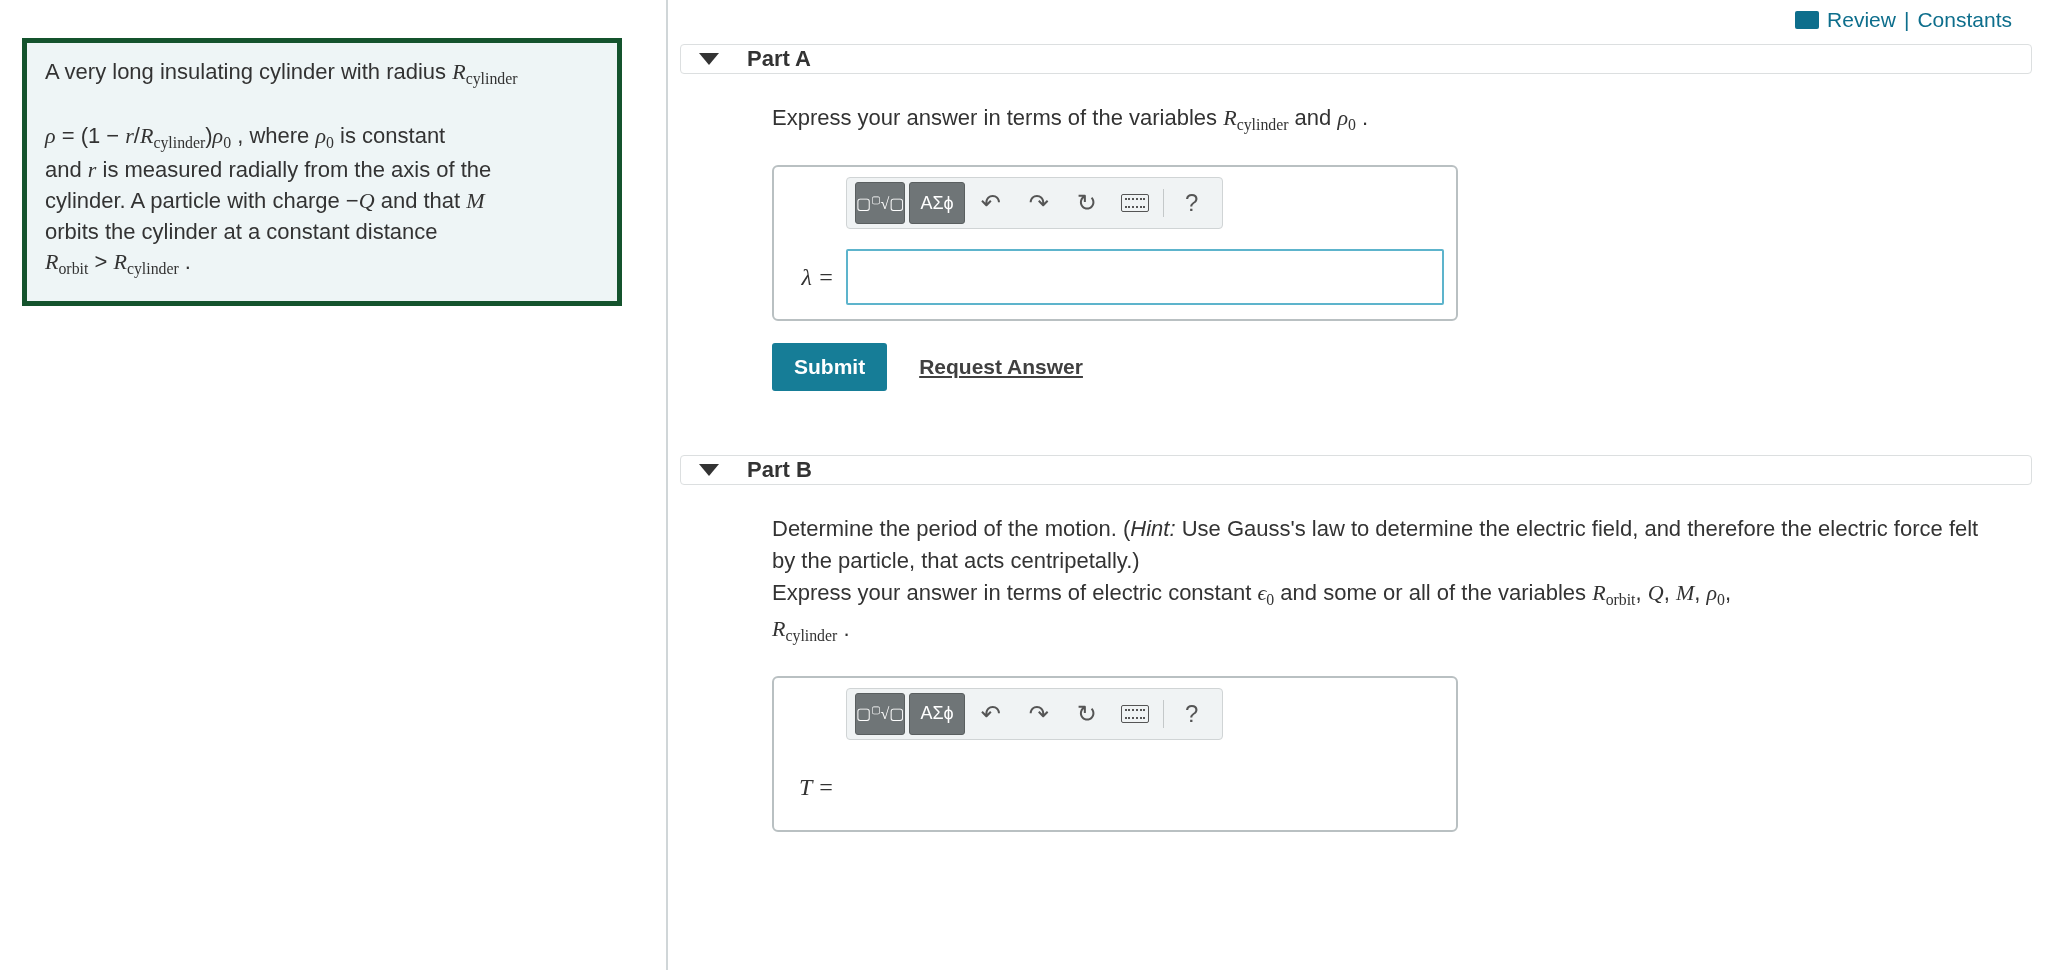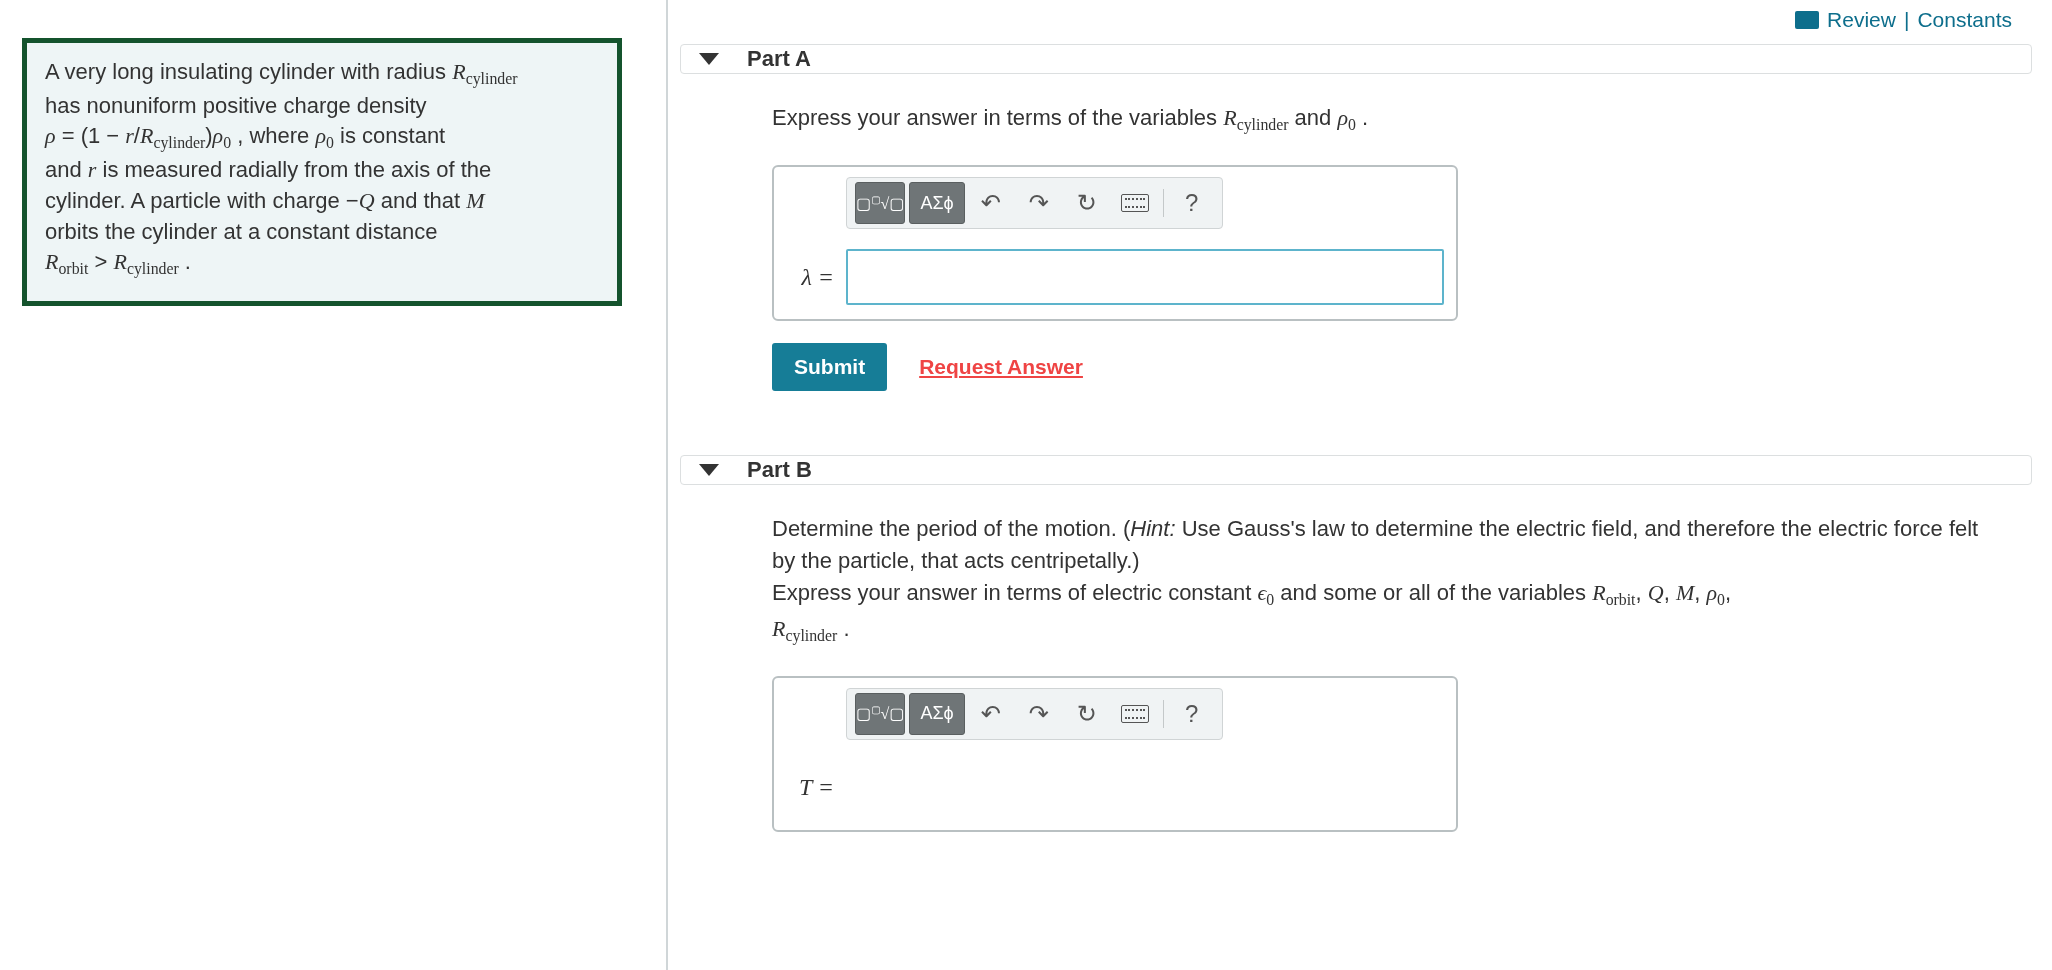--- a/index.html
+++ b/index.html
@@ -112,21 +112,21 @@
     padding:0 10px; font-size:20px;
     outline:none;
   }
   .eq-input.noborder { border:2px solid transparent; }
   .actions { margin-top:22px; display:flex; align-items:center; gap:32px; padding-left: 0; }
   .btn-submit {
     background:#167d97; color:#fff; border:none;
     padding:12px 22px; font-size:21px; font-weight:bold;
     border-radius:3px; cursor:pointer;
   }
-  .link-request { color:#ef4444; font-size:21px; font-weight:bold; text-decoration:underline; cursor:pointer; }
+  .link-request { color:#404040; font-size:21px; font-weight:bold; text-decoration:underline; cursor:pointer; }
   .book-icon {
     width:24px;height:18px;display:inline-block;
     background:linear-gradient(90deg,#0d6e8c 48%, transparent 48% 52%, #0d6e8c 52%);
     border-radius:2px;
   }
   .kbd-icon{
     width:28px;height:18px;border:1.5px solid #555;border-radius:2px;position:relative;
   }
   .kbd-icon::before{content:"";position:absolute;inset:3px;border-top:2px dotted #555;border-bottom:2px dotted #555;}
 </style>
@@ -135,21 +135,21 @@
 
 <div class="topbar">
   <span class="book-icon"></span>
   <a>Review</a>
   <span>|</span>
   <a>Constants</a>
 </div>
 
 <div class="problem-panel">
   <span>A very long insulating cylinder with radius </span><span class="math-i"><span>R</span><span class="sub">cylinder</span></span><br>
-  <span>has nonuniform positive charge density</span><br>
+  <br>
   <span class="math-i">ρ</span><span> = </span><span>(1 − </span><span class="math-i">r</span><span>/</span><span class="math-i"><span>R</span><span class="sub">cylinder</span></span><span>)</span><span class="math-i"><span>ρ</span><span class="sub">0</span></span><span> , where </span><span class="math-i"><span>ρ</span><span class="sub">0</span></span><span> is constant</span><br>
   <span>and </span><span class="math-i">r</span><span> is measured radially from the axis of the</span><br>
   <span>cylinder. A particle with charge </span><span>−</span><span class="math-i">Q</span><span> and that </span><span class="math-i">M</span><br>
   <span>orbits the cylinder at a constant distance</span><br>
   <span class="math-i"><span>R</span><span class="sub">orbit</span></span><span> &gt; </span><span class="math-i"><span>R</span><span class="sub">cylinder</span></span><span> .</span>
 </div>
 
 <div class="divider"></div>
 
 <div class="right-col">

